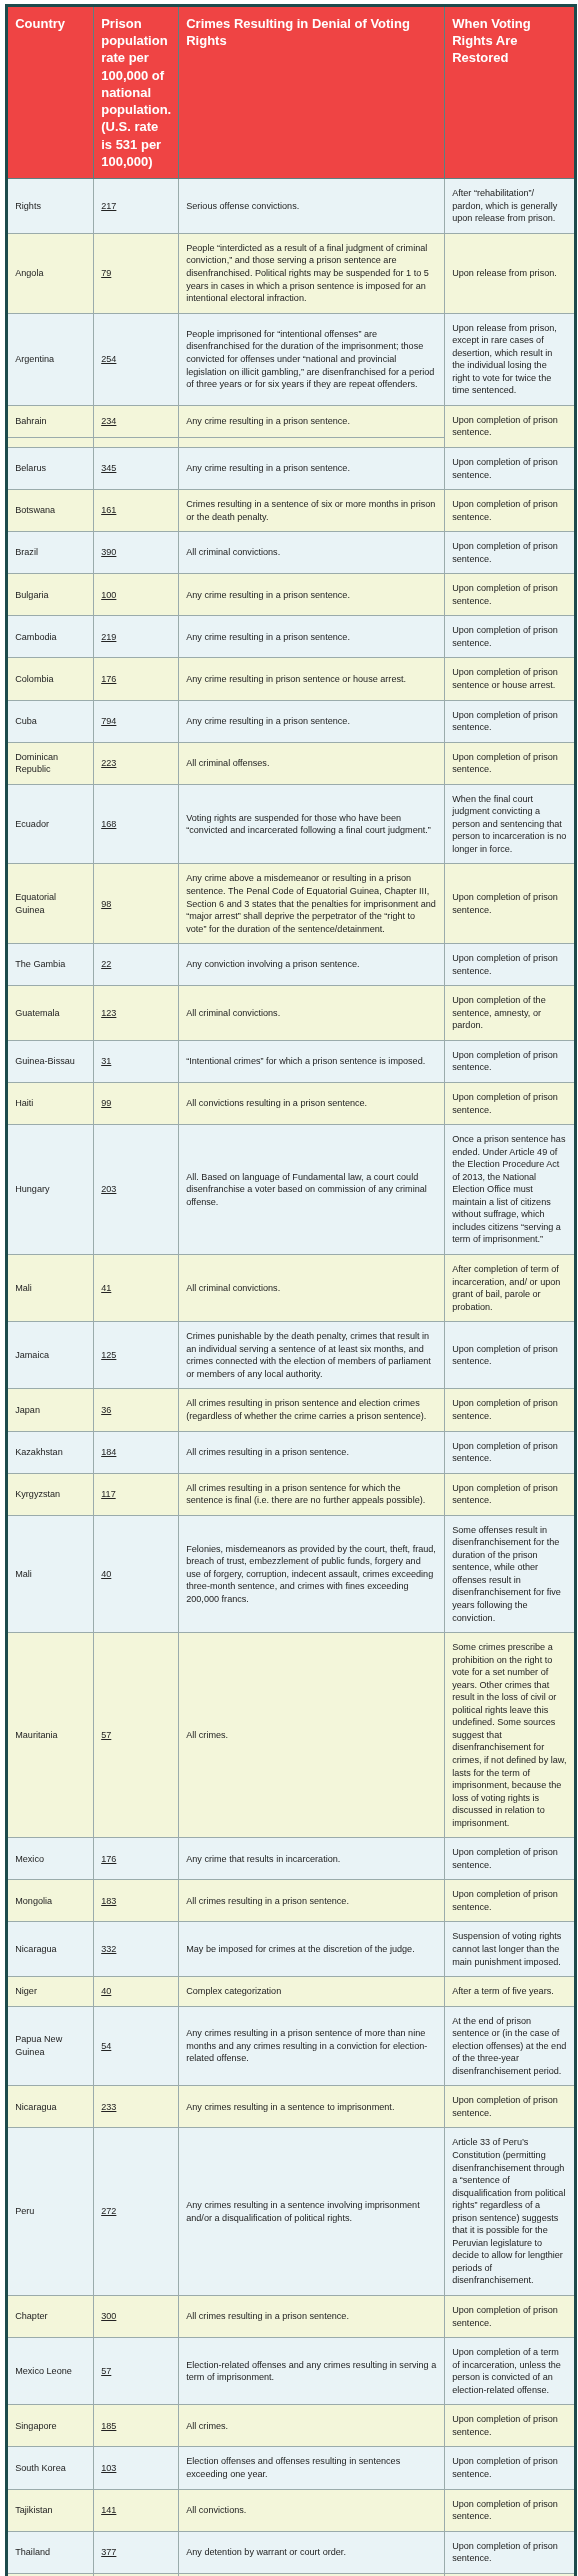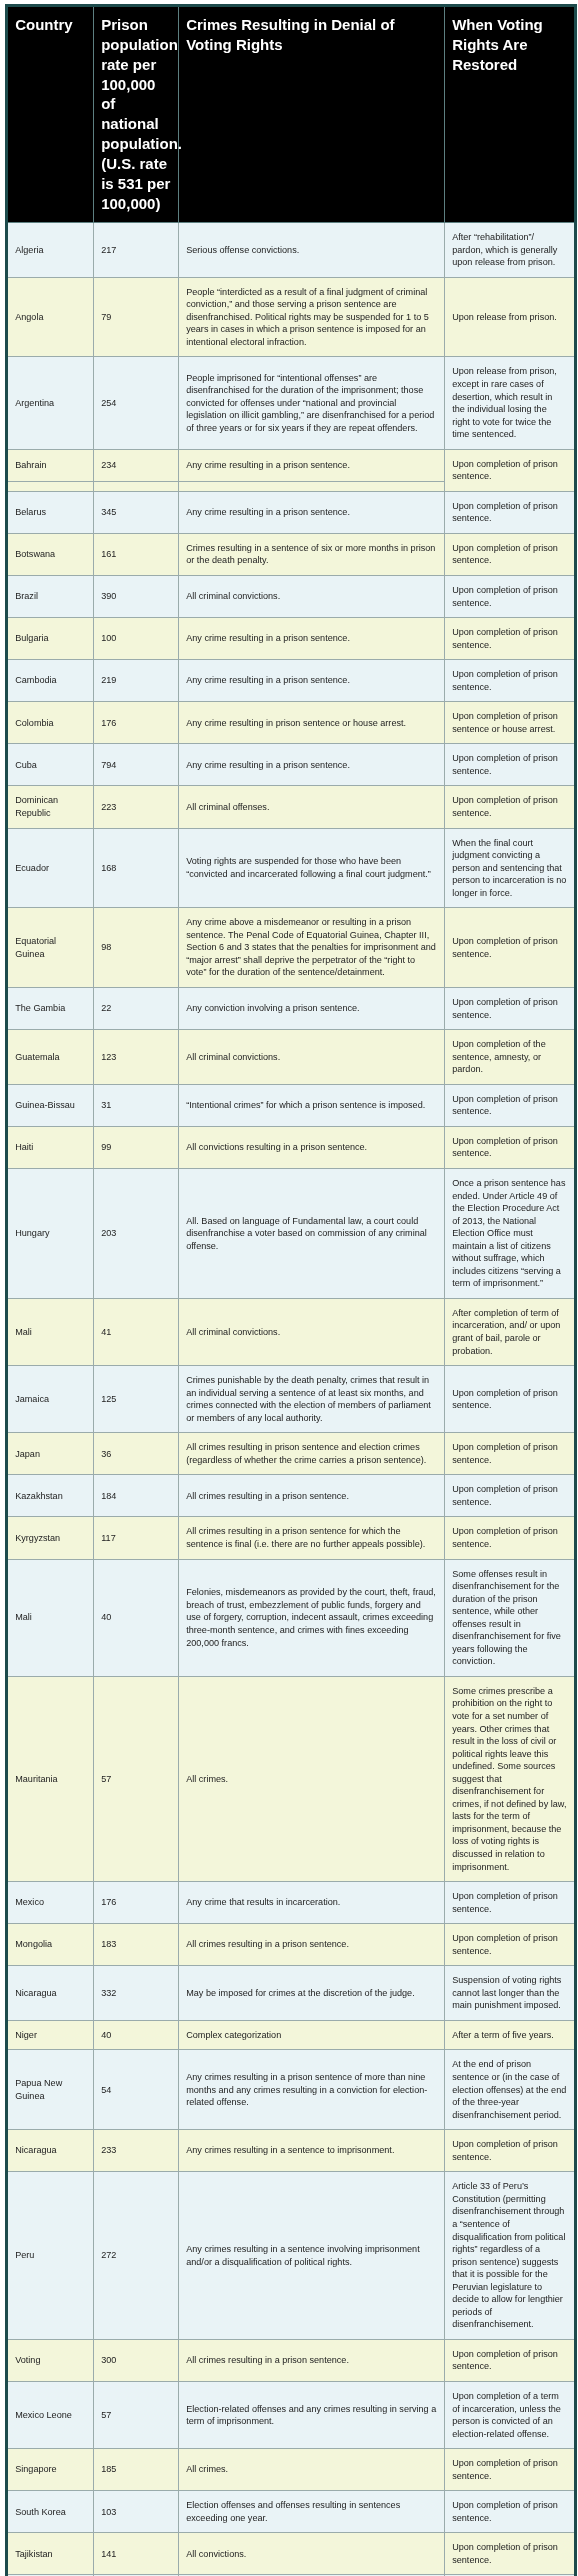--- a/index.html
+++ b/index.html
@@ -8,44 +8,44 @@
     padding:3.7px 4.9px 6.1px 4.9px;
     width:569px;
   }
   table[data-name="voting-rights-table"]{
     border-collapse:collapse;
     table-layout:fixed;
     width:569px;
     border:3px solid #1d4b4c;
   }
   thead th{
-    background:#000000;
+    background:#ef4444;
     color:#ffffff;
     font-weight:bold;
     text-align:left;
     vertical-align:top;
     padding:8px 7.3px;
-    font-size:15px;
+    font-size:13px;
     line-height:1.33;
     border:0.6px solid #5d7f80;
   }
   tbody td{
     border:0.6px solid #9aabab;
     padding:8px 7.3px;
     font-size:9.1px;
     line-height:1.38;
     color:#232323;
     vertical-align:middle;
     word-wrap:break-word;
   }
   tr.blue td{background:#e9f3f6;}
   tr.yellow td{background:#f3f6da;}
   tr.thick-top td{border-top:1.8px solid #4d5a5b;}
   tr.sliver td{height:8.5px;padding:0 7.3px;}
-  td[data-name="rate-cell"]{vertical-align:middle;}
+  td[data-name="rate-cell"]{vertical-align:middle;text-decoration:underline;}
 </style>
 </head>
 <body>
 
 <table data-name="voting-rights-table">
   <colgroup>
     <col style="width:87px">
     <col style="width:85px">
     <col style="width:266px">
     <col style="width:131px">
@@ -53,21 +53,21 @@
   <thead data-name="table-header">
     <tr data-name="header-row">
       <th data-name="column-header-country">Country</th>
       <th data-name="column-header-prison-rate">Prison population rate per 100,000 of national population. (U.S. rate is 531 per 100,000)</th>
       <th data-name="column-header-crimes">Crimes Resulting in Denial of Voting Rights</th>
       <th data-name="column-header-restored">When Voting Rights Are Restored</th>
     </tr>
   </thead>
   <tbody data-name="table-body">
       <tr class="blue" data-name="table-row">
-        <td data-name="country-cell">Algeria</td>
+        <td data-name="country-cell">Rights</td>
         <td data-name="rate-cell">217</td>
         <td data-name="crimes-cell">Serious offense convictions.</td>
         <td data-name="restored-cell">After “rehabilitation”/ pardon, which is generally upon release from prison.</td>
       </tr>
       <tr class="yellow" data-name="table-row">
         <td data-name="country-cell">Angola</td>
         <td data-name="rate-cell">79</td>
         <td data-name="crimes-cell">People “interdicted as a result of a final judgment of criminal conviction,” and those serving a prison sentence are disenfranchised. Political rights may be suspended for 1 to 5 years in cases in which a prison sentence is imposed for an intentional electoral infraction.</td>
         <td data-name="restored-cell">Upon release from prison.</td>
       </tr>
@@ -256,21 +256,21 @@
         <td data-name="crimes-cell">Any crimes resulting in a sentence to imprisonment.</td>
         <td data-name="restored-cell">Upon completion of prison sentence.</td>
       </tr>
       <tr class="blue thick-top" data-name="table-row">
         <td data-name="country-cell">Peru</td>
         <td data-name="rate-cell">272</td>
         <td data-name="crimes-cell">Any crimes resulting in a sentence involving imprisonment and/or a disqualification of political rights.</td>
         <td data-name="restored-cell">Article 33 of Peru’s Constitution (permitting disenfranchisement through a “sentence of disqualification from political rights” regardless of a prison sentence) suggests that it is possible for the Peruvian legislature to decide to allow for lengthier periods of disenfranchisement.</td>
       </tr>
       <tr class="yellow" data-name="table-row">
-        <td data-name="country-cell">Voting</td>
+        <td data-name="country-cell">Chapter</td>
         <td data-name="rate-cell">300</td>
         <td data-name="crimes-cell">All crimes resulting in a prison sentence.</td>
         <td data-name="restored-cell">Upon completion of prison sentence.</td>
       </tr>
       <tr class="blue" data-name="table-row">
         <td data-name="country-cell">Mexico Leone</td>
         <td data-name="rate-cell">57</td>
         <td data-name="crimes-cell">Election-related offenses and any crimes resulting in serving a term of imprisonment.</td>
         <td data-name="restored-cell">Upon completion of a term of incarceration, unless the person is convicted of an election-related offense.</td>
       </tr>

